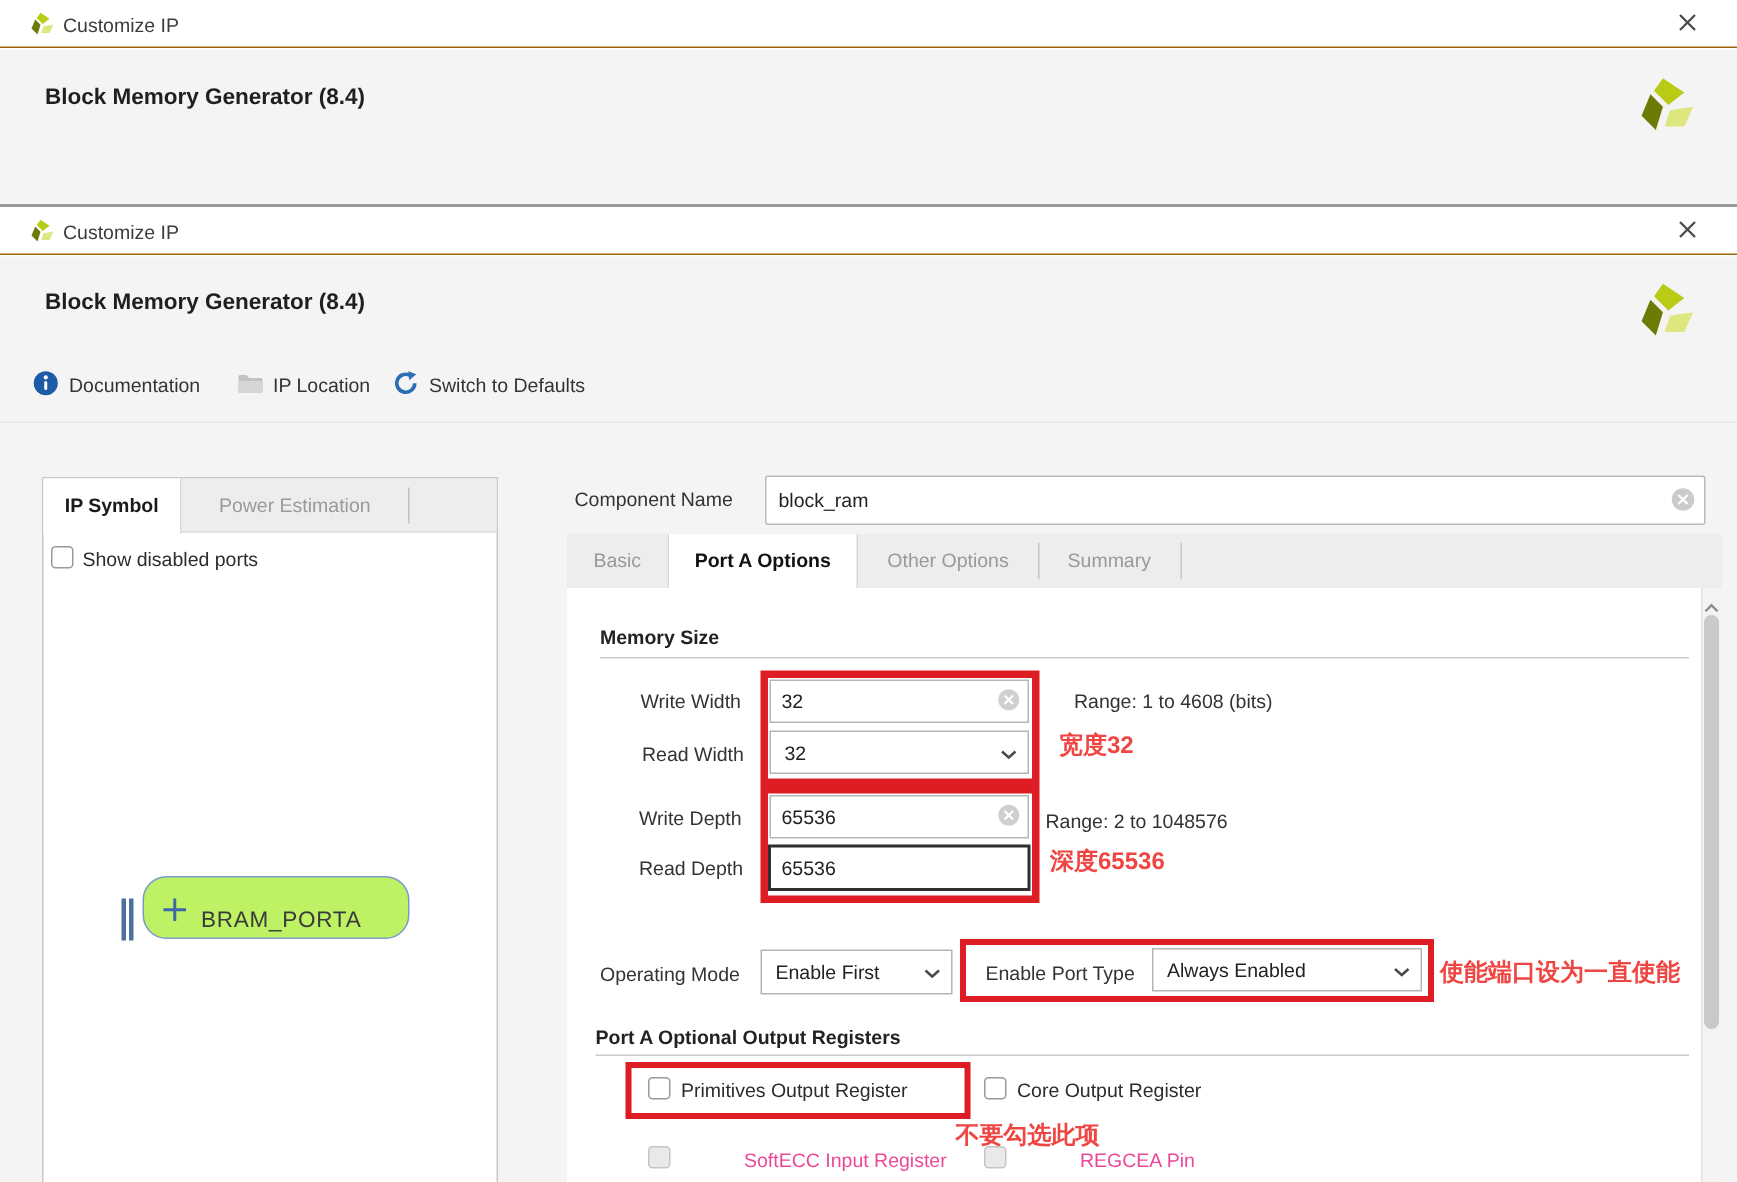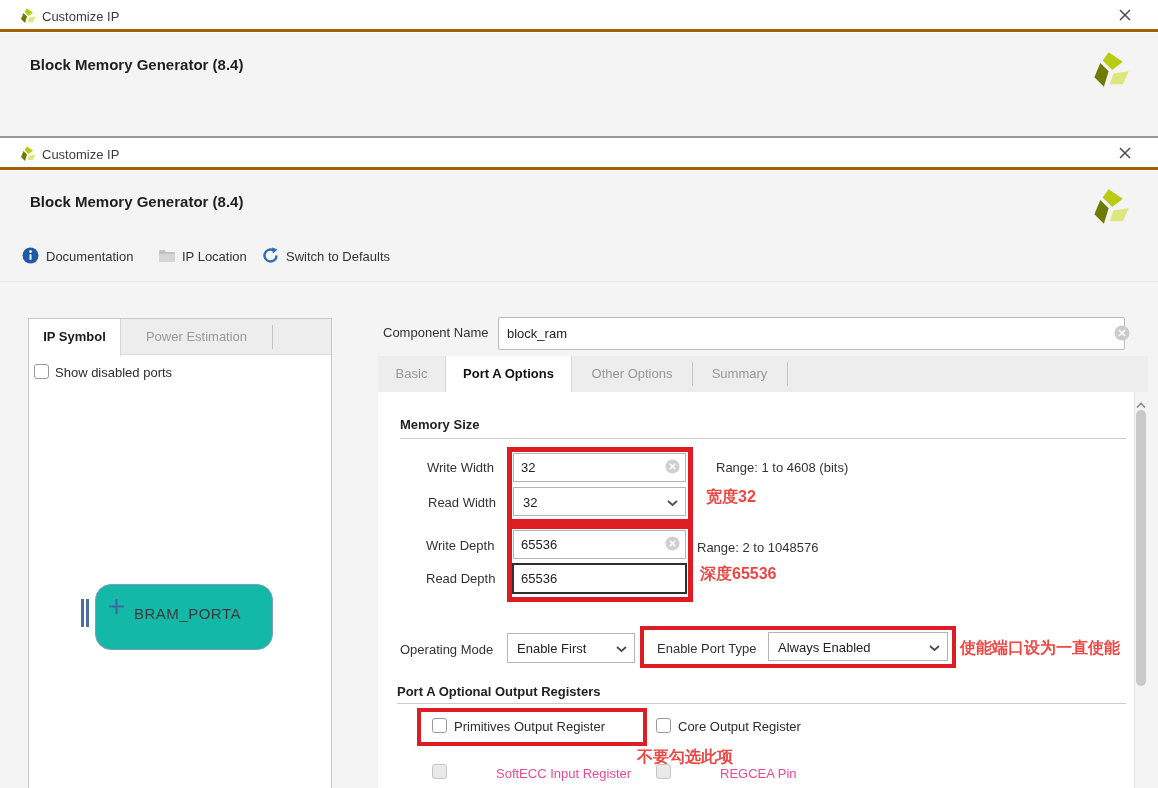--- a/index.html
+++ b/index.html
@@ -5,21 +5,21 @@
   * { margin:0; padding:0; box-sizing:border-box; }
   html,body { width:1158px; height:788px; }
   body {
     position:relative; overflow:hidden; background:#ffffff;
     font-family:"Liberation Sans", "DejaVu Sans", sans-serif;
     font-size:13px; color:#333;
   }
   .abs { position:absolute; }
 
   
-  .titlebar { left:0; width:1158px; height:32px; background:#fff; border-bottom:3px solid #a16207; }
+  .titlebar { left:0; width:1158px; height:32px; background:#fff; border-bottom:1px solid #a16207; }
   .titlebar .title { position:absolute; left:42px; top:9px; font-size:13px; color:#3c3c3c; }
   .titlebar .tb-logo { position:absolute; left:20px; top:8px; }
   .close-btn { position:absolute; left:1118px; top:8px; width:18px; height:18px; cursor:default; }
 
   .win-back-body { left:0; top:33px; width:1158px; height:103px; background:#f4f4f4; }
   .win-front-topline { left:0; top:136px; width:1158px; height:2px; background:#9a9a9a; }
   .titlebar.front { top:138px; }
   .win-front-body { left:0; top:171px; width:1158px; height:617px; background:#f4f4f4; }
 
   .bmg-header { font-size:15px; font-weight:bold; color:#1f1f1f; }
@@ -32,29 +32,29 @@
   .left-panel { left:28px; top:318px; width:304px; height:472px; background:#fff; border:1px solid #c8c8c8; }
   .lp-strip { position:absolute; left:0; top:0; width:302px; height:36px; background:#ededed; border-bottom:1px solid #dcdcdc; }
   .lp-tab-active { position:absolute; left:0; top:0; width:92px; height:37px; background:#fff; border-right:1px solid #d6d6d6;
                    font-weight:bold; color:#1a1a1a; text-align:center; line-height:36px; }
   .lp-tab { position:absolute; left:92px; top:0; width:151px; height:36px; color:#9a9a9a; text-align:center; line-height:36px; }
   .lp-sep { position:absolute; left:243px; top:6px; width:1px; height:24px; background:#c2c2c2; }
 
   .checkbox { width:15px; height:15px; background:#fff; border:1px solid #9a9a9a; border-radius:3px; }
   .checkbox.disabled { background:#e9e9e9; border-color:#c5c5c5; }
 
-  .bram-block { position:absolute; left:66px; top:265px; width:178px; height:66px;
-                background:#14b8a6; border:1.5px solid #7d9ac9; border-radius:16px; }
+  .bram-block { position:absolute; left:66px; top:265px; width:178px; height:42px;
+                background:#bef264; border:1.5px solid #7d9ac9; border-radius:16px; }
   .bram-plus { position:absolute; left:12px; top:13px; }
   .bram-label { position:absolute; left:38px; top:20px; font-size:15px; color:#3a3a3a; letter-spacing:.5px; }
   .stub { position:absolute; width:3px; height:28px; background:#4c6f9f; top:280px; }
 
   
   .cn-label { left:383px; top:325px; }
-  .cn-field { left:498px; top:317px; width:627px; height:33px; background:#fff; border:1px solid #b9b9b9; border-radius:2px; }
+  .cn-field { left:510px; top:317px; width:627px; height:33px; background:#fff; border:1px solid #b9b9b9; border-radius:2px; }
   .cn-field input { width:100%; height:100%; border:none; outline:none; background:transparent;
                     font:13px "Liberation Sans","DejaVu Sans",sans-serif; color:#222; padding-left:8px; }
   .cn-clear { left:1114px; top:325px; }
 
   .rp-strip { left:378px; top:356px; width:770px; height:36px; background:#ededed; }
   .rp-tab { position:absolute; top:356px; height:36px; line-height:36px; text-align:center; color:#999; }
   .rp-tab.active { top:356px; height:37px; background:#fff; border-left:1px solid #d8d8d8; border-right:1px solid #d8d8d8;
                    color:#111; font-weight:bold; }
   .rp-sep { position:absolute; top:362px; width:1px; height:24px; background:#c6c6c6; }
 

